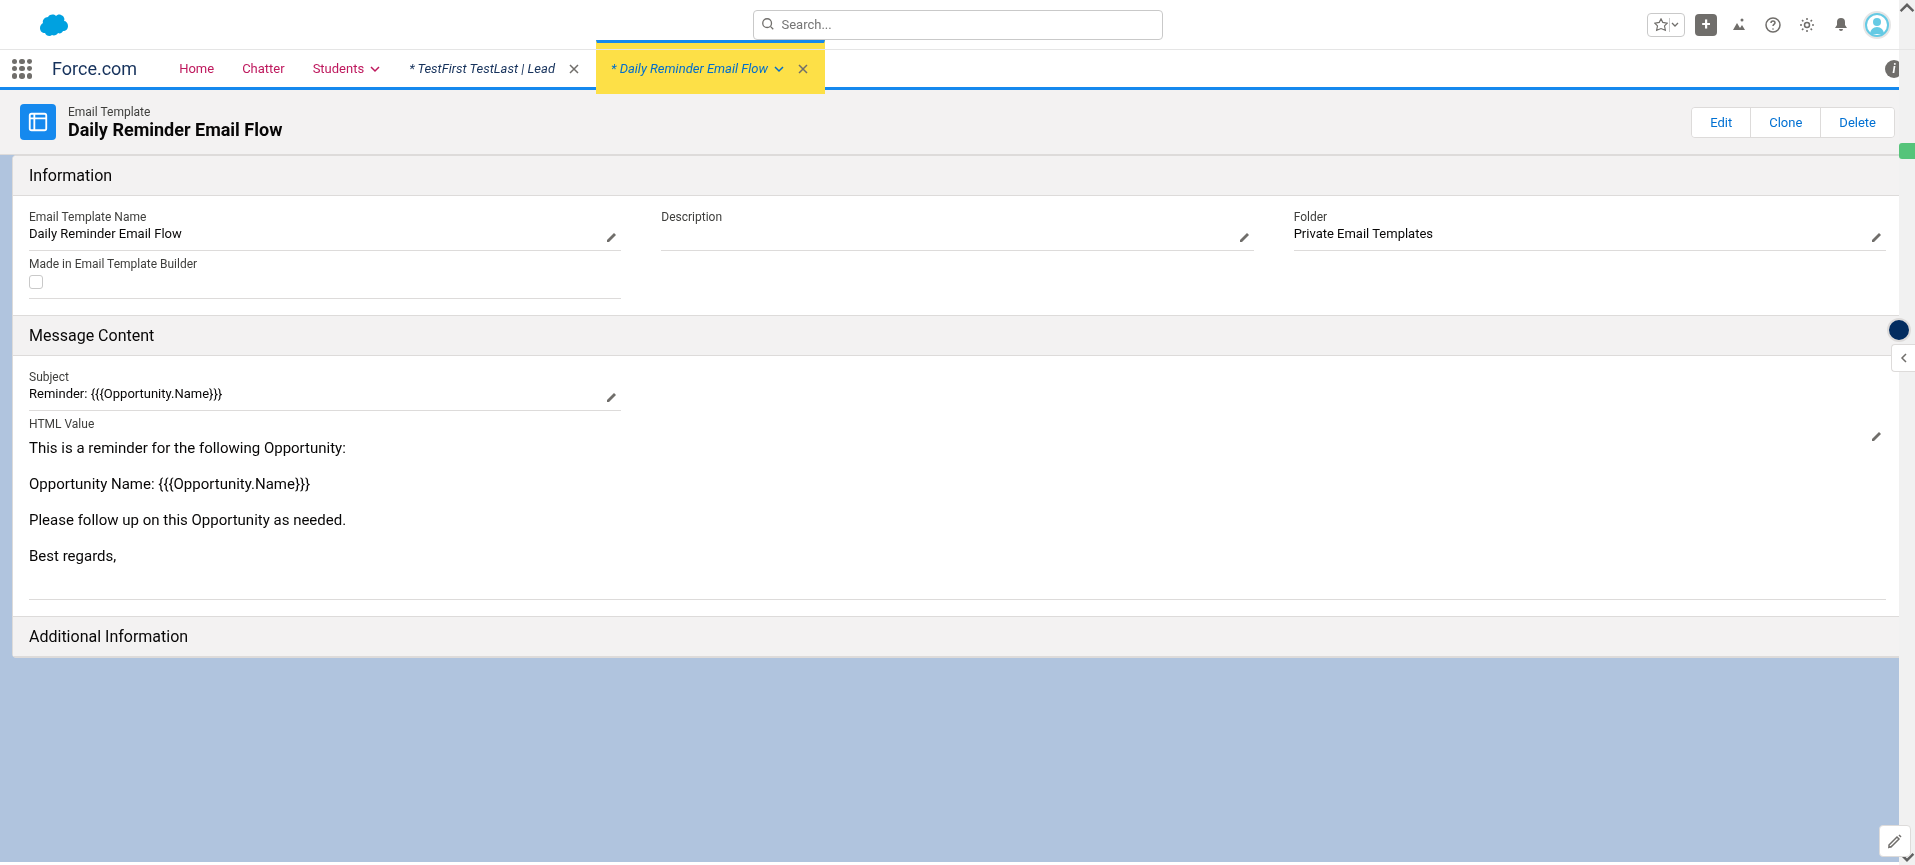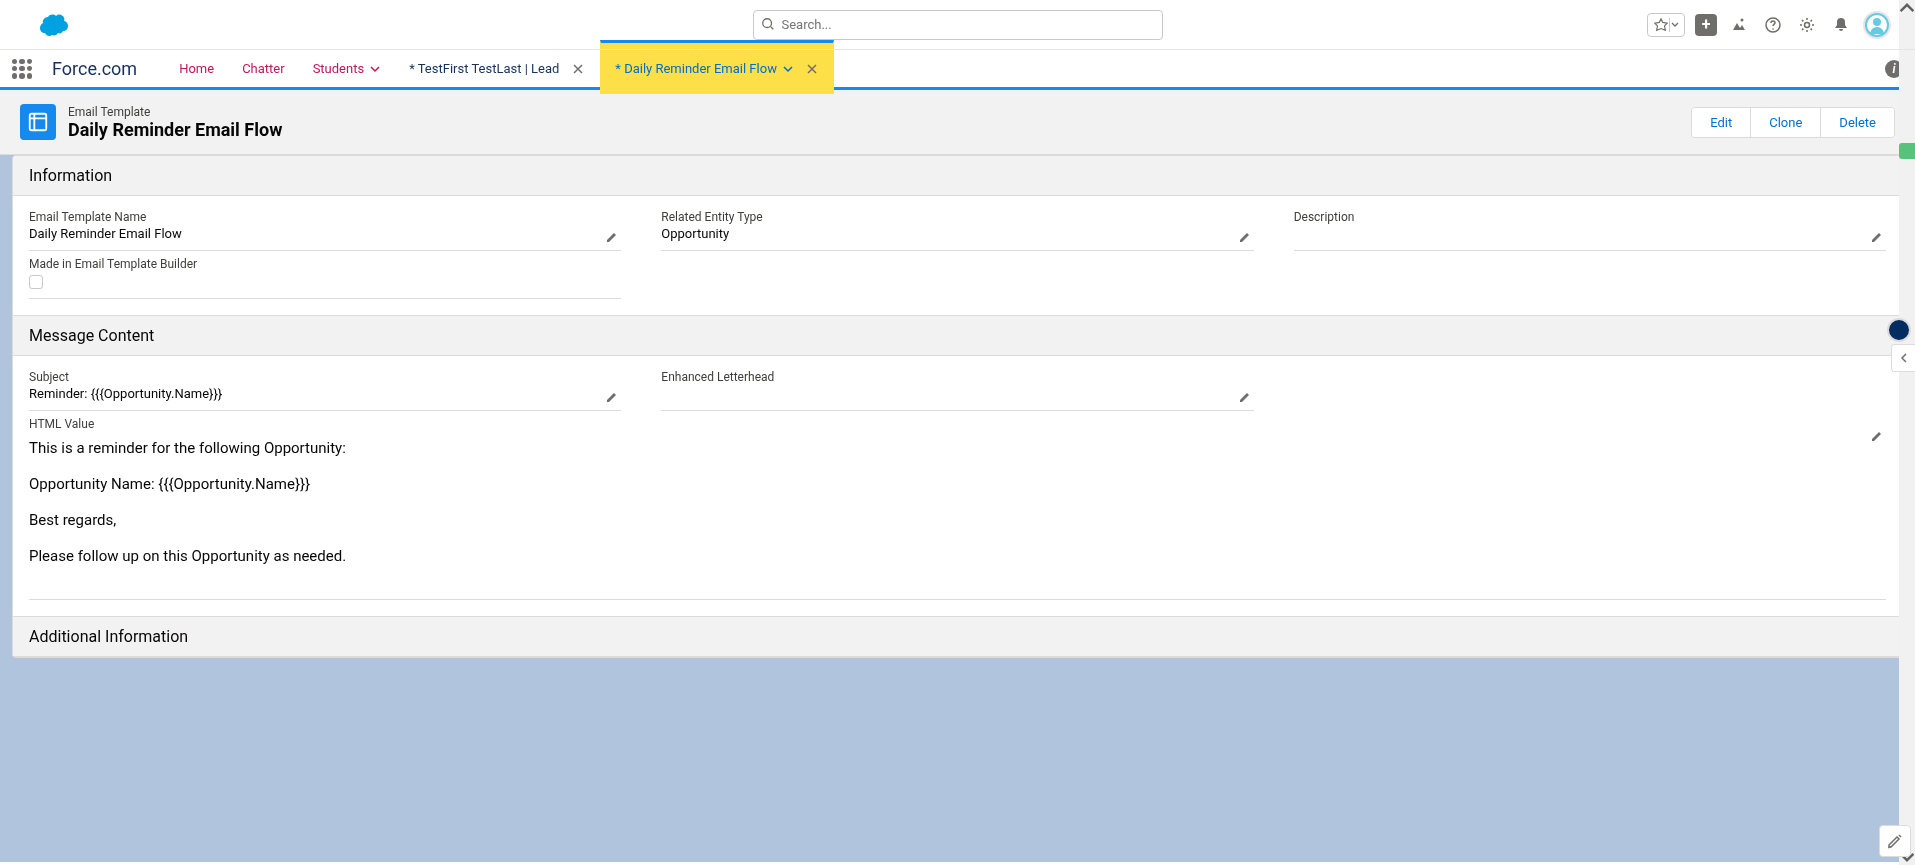--- a/index.html
+++ b/index.html
@@ -22,21 +22,21 @@
 .plus-btn{width:22px;height:22px;background:#706e6b;border-radius:4px;display:flex;align-items:center;justify-content:center;color:#fff;font-size:16px;font-weight:bold}
 .avatar{width:28px;height:28px;border-radius:50%;background:#65cae4;border:2px solid #e5e5e5;display:flex;align-items:center;justify-content:center}
 .avatar-inner{width:20px;height:20px;background:#fff;border-radius:50%;position:relative}
 .avatar-inner::before{content:"";position:absolute;width:8px;height:8px;background:#65cae4;border-radius:50%;top:3px;left:6px}
 .avatar-inner::after{content:"";position:absolute;width:14px;height:7px;background:#65cae4;border-radius:7px 7px 0 0;bottom:1px;left:3px}
 .navbar{display:flex;align-items:center;height:40px;padding:0 12px;border-bottom:3px solid #1589ee;background:#fff}
 .app-launcher{width:20px;height:20px;display:grid;grid-template-columns:repeat(3,1fr);grid-template-rows:repeat(3,1fr);gap:2px;margin-right:20px}
 .app-launcher span{background:#706e6b;border-radius:50%}
 .app-name{font-size:18px;color:#16325c;margin-right:28px}
 .nav-item{padding:0 14px;height:40px;display:flex;align-items:center;font-size:13px;color:#be185d;cursor:pointer;gap:6px}
-.nav-item.tab{color:#16325c;border-left:1px solid transparent;border-right:1px solid transparent}
+.nav-item.tab{font-style:italic;color:#16325c;border-left:1px solid transparent;border-right:1px solid transparent}
 .nav-item.tab.active{background:#fde047;border-top:3px solid #1589ee;margin-top:-3px;height:54px;color:#006dcc}
 .chevron{width:10px;height:10px}
 .close-x{width:14px;height:14px;color:#706e6b;margin-left:6px}
 .info-ico{margin-left:auto;width:18px;height:18px;background:#706e6b;border-radius:50%;color:#fff;display:flex;align-items:center;justify-content:center;font-size:12px;font-weight:bold;font-style:italic}
 .record-header{display:flex;align-items:center;padding:14px 20px;background:#f3f2f2;border-bottom:1px solid #dddbda}
 .record-icon{width:36px;height:36px;background:#1589ee;border-radius:4px;display:flex;align-items:center;justify-content:center;margin-right:12px}
 .record-icon svg{width:22px;height:22px;fill:#fff}
 .record-titles{display:flex;flex-direction:column}
 .record-type{font-size:12px;color:#3e3e3c}
 .record-name{font-size:18px;font-weight:700;color:#080707}
@@ -205,66 +205,59 @@
     <div class="section-header">Information</div>
     <div class="fields">
       <div class="field">
         <div class="field-label">Email Template Name</div>
         <div class="field-value">Daily Reminder Email Flow</div>
         <svg class="edit-pencil" viewBox="0 0 14 14">
             <path d="M2 10l7-7 2 2-7 7H2v-2z" fill="currentColor"></path>
           </svg>
       </div>
       <div class="field">
-        <div class="field-label">Related Entity Type</div>
-        <div class="field-value">Opportunity</div>
-        <svg class="edit-pencil" viewBox="0 0 14 14">
-            <path d="M2 10l7-7 2 2-7 7H2v-2z" fill="currentColor"></path>
-          </svg>
-      </div>
-      <div class="field">
         <div class="field-label">Description</div>
         <div class="field-value"></div>
         <svg class="edit-pencil" viewBox="0 0 14 14">
             <path d="M2 10l7-7 2 2-7 7H2v-2z" fill="currentColor"></path>
           </svg>
       </div>
       <div class="field">
+        <div class="field-label">Folder</div>
+        <div class="field-value">Private Email Templates</div>
+        <svg class="edit-pencil" viewBox="0 0 14 14">
+            <path d="M2 10l7-7 2 2-7 7H2v-2z" fill="currentColor"></path>
+          </svg>
+      </div>
+      <div class="field">
         <div class="field-label">Made in Email Template Builder</div>
         <div class="field-value"><span class="checkbox"></span></div>
       </div>
       <div></div>
     </div>
 
     <div class="section-header">Message Content</div>
     <div class="fields">
       <div class="field">
         <div class="field-label">Subject</div>
         <div class="field-value">Reminder: {{{Opportunity.Name}}}</div>
-        <svg class="edit-pencil" viewBox="0 0 14 14">
-            <path d="M2 10l7-7 2 2-7 7H2v-2z" fill="currentColor"></path>
-          </svg>
-      </div>
-      <div class="field">
-        <div class="field-label">Enhanced Letterhead</div>
-        <div class="field-value"></div>
         <svg class="edit-pencil" viewBox="0 0 14 14">
             <path d="M2 10l7-7 2 2-7 7H2v-2z" fill="currentColor"></path>
           </svg>
       </div>
       <div class="field full-width" style="border-bottom:1px solid #dddbda">
         <div class="field-label">HTML Value</div>
         <svg class="edit-pencil" style="bottom:auto;top:18px" viewBox="0 0 14 14">
             <path d="M2 10l7-7 2 2-7 7H2v-2z" fill="currentColor"></path>
           </svg>
         <div class="html-value">
           <p>This is a reminder for the following Opportunity:</p>
           <p>Opportunity Name: {{{Opportunity.Name}}}</p>
+          <p>Please follow up on this Opportunity as needed.</p>
           <p>Best regards,</p>
-          <p>Please follow up on this Opportunity as needed.</p>
         </div>
       </div>
     </div>
 
     <div class="section-header">Additional Information</div>
   </div>
 </div>
 
 <div class="floating-cir"></div>
 <div class="floating-chev">

